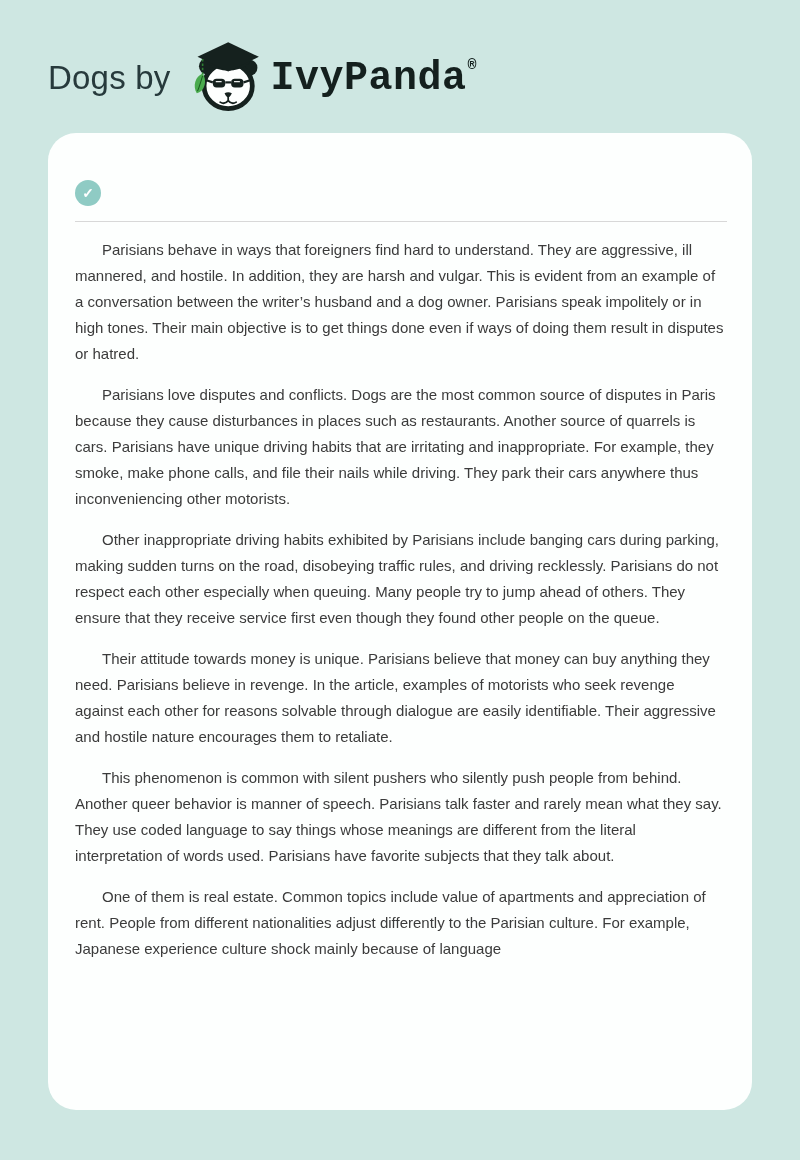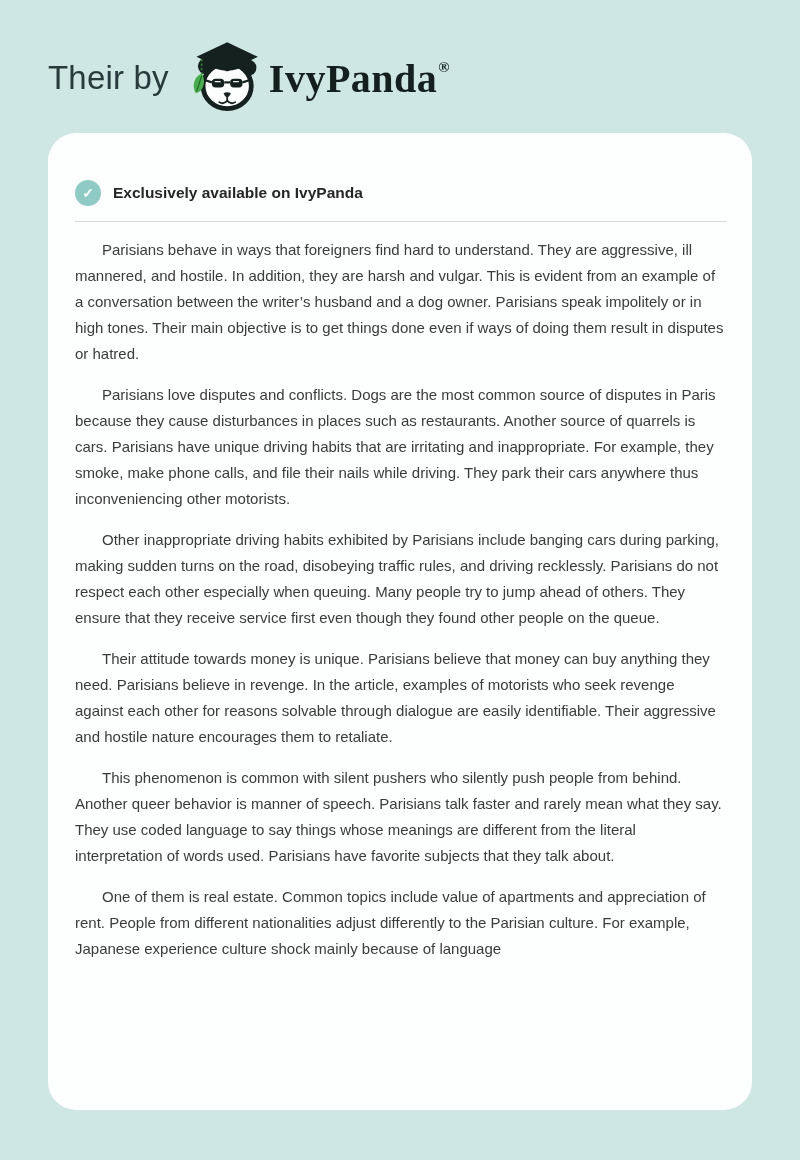--- a/index.html
+++ b/index.html
@@ -24,21 +24,21 @@
     color: #273a3c;
     letter-spacing: 0.2px;
   }
   .logo-wrap {
     margin-left: 18px;
     display: flex;
     align-items: center;
   }
   .brand {
     margin-left: 6px;
-    font-family: Liberation Serif, serif;
+    font-family: Liberation Mono, monospace;
     font-weight: 700;
     font-size: 40px;
     color: #14201e;
     letter-spacing: 0.5px;
     white-space: nowrap;
   }
   .brand sup {
     font-size: 15px;
     font-weight: 700;
     vertical-align: 20px;
@@ -97,21 +97,21 @@
     font-size: 15px;
     line-height: 26px;
     color: #3b3b3b;
     text-indent: 27px;
   }
 </style>
 </head>
 <body>
 
 <div class="header">
-  <span class="essay-by">Their by</span>
+  <span class="essay-by">Dogs by</span>
   <span class="logo-wrap">
     <svg width="76" height="78" viewBox="0 0 104 106" aria-hidden="true">
 
       <circle cx="26" cy="37" r="11" fill="#15211e"></circle>
       <circle cx="84" cy="39" r="11" fill="#15211e"></circle>
 
       <ellipse cx="55" cy="64" rx="33" ry="31" fill="#fdfffe" stroke="#15211e" stroke-width="6.5"></ellipse>
 
       <path d="M26 33 Q 55 53 84 33 L 84 24 Q 55 42 26 24 Z" fill="#15211e"></path>
 
@@ -133,21 +133,20 @@
       <path d="M13 71 C 16 64, 18 56, 20 50" stroke="#1b5e20" stroke-width="1.4" fill="none"></path>
     </svg>
   </span>
   <span class="brand"><span>IvyPanda</span><sup>®</sup></span>
 </div>
 
 <main class="card">
 
   <div class="badge">
     <span class="check-circle">✓</span>
-    <span class="badge-label">Exclusively available on IvyPanda</span>
   </div>
 
   <hr class="divider">
 
   <div class="essay-body">
     <p>Parisians behave in ways that foreigners find hard to understand. They are aggressive, ill mannered, and hostile. In addition, they are harsh and vulgar. This is evident from an example of a conversation between the writer’s husband and a dog owner. Parisians speak impolitely or in high tones. Their main objective is to get things done even if ways of doing them result in disputes or hatred.</p>
     <p>Parisians love disputes and conflicts. Dogs are the most common source of disputes in Paris because they cause disturbances in places such as restaurants. Another source of quarrels is cars. Parisians have unique driving habits that are irritating and inappropriate. For example, they smoke, make phone calls, and file their nails while driving. They park their cars anywhere thus inconveniencing other motorists.</p>
     <p>Other inappropriate driving habits exhibited by Parisians include banging cars during parking, making sudden turns on the road, disobeying traffic rules, and driving recklessly. Parisians do not respect each other especially when queuing. Many people try to jump ahead of others. They ensure that they receive service first even though they found other people on the queue.</p>
     <p>Their attitude towards money is unique. Parisians believe that money can buy anything they need. Parisians believe in revenge. In the article, examples of motorists who seek revenge against each other for reasons solvable through dialogue are easily identifiable. Their aggressive and hostile nature encourages them to retaliate.</p>
     <p>This phenomenon is common with silent pushers who silently push people from behind. Another queer behavior is manner of speech. Parisians talk faster and rarely mean what they say. They use coded language to say things whose meanings are different from the literal interpretation of words used. Parisians have favorite subjects that they talk about.</p>

